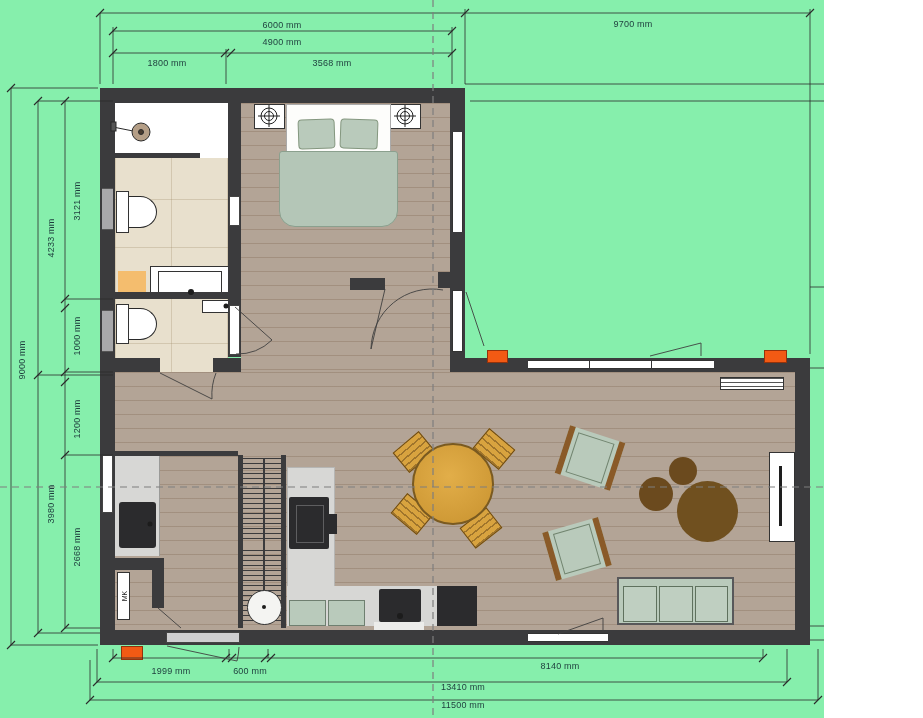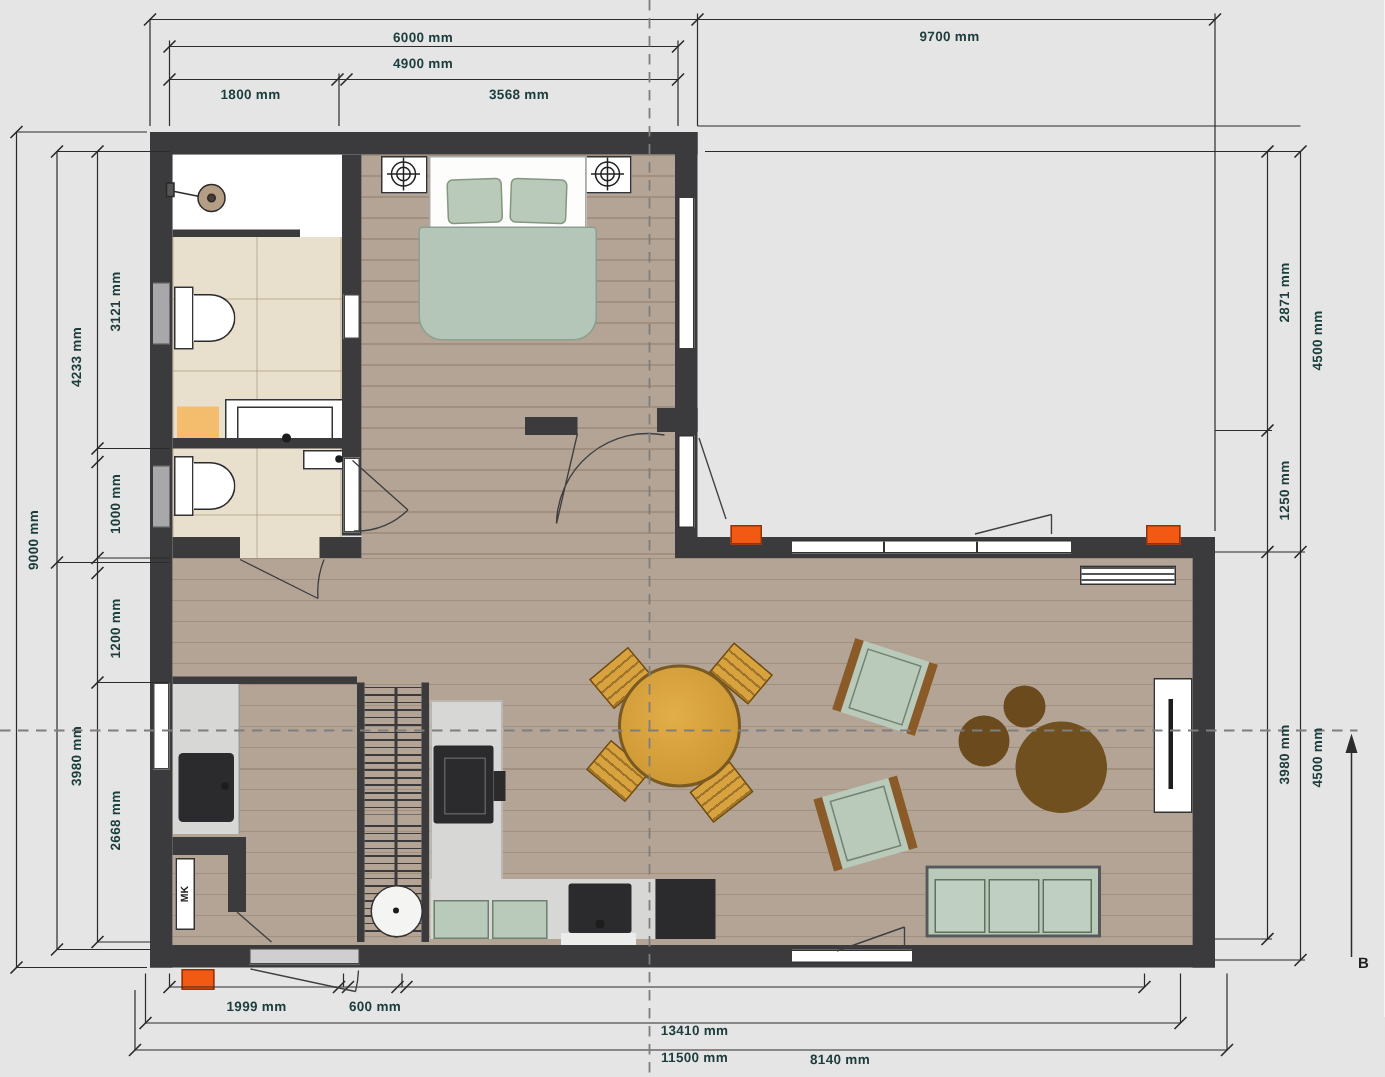--- a/index.html
+++ b/index.html
@@ -1,17 +1,17 @@
 <!DOCTYPE html>
 <html style="--wall: #3b3b3d; --wood: #b3a496; --tile: #e8e0cd; --sage: #b9cabb; --woodfurn: #d8a33f; --rug: #6b4a1e; --orange: #f25a14; --counter: #d7d7d5; --dark: #2b2b2d; --dimtext: #1d3c3c; --mat: #f4bd6e;"><head>
 <meta charset="utf-8">
 <style>
   html,body{margin:0;padding:0;background:#fff;}
-  #plan{position:relative;width:923px;height:718px;background:#e5e5e5;overflow:hidden;
-        font-family:"Liberation Sans",sans-serif;font-weight:bold;}
+  #plan{position:relative;width:824px;height:718px;background:#86efac;overflow:hidden;
+        font-family:"Liberation Sans",sans-serif;}
   .abs{position:absolute;}
   
   .wood{background:var(--wood,#b3a496);
         background-image:repeating-linear-gradient(180deg,rgba(122,96,74,.30) 0 1px,transparent 1px 14px);}
   .tile{background:var(--tile,#e8e0cd);
         background-image:repeating-linear-gradient(90deg,rgba(160,140,105,.30) 0 1px,transparent 1px 56px),
                          repeating-linear-gradient(180deg,rgba(160,140,105,.30) 0 1px,transparent 1px 48px);}
   .wall{background:var(--wall,#3b3b3d);}
   .white{background:#fff;}
   
@@ -223,34 +223,34 @@
       <circle cx="226" cy="306" r="2.5"></circle>
       <circle cx="150" cy="524" r="2.5"></circle>
       <circle cx="400" cy="616" r="3"></circle>
       <circle cx="264" cy="607" r="2"></circle>
     </g>
   </svg>
 
   <div class="dlabel" style="left:282px;top:25px;">6000 mm</div>
   <div class="dlabel" style="left:282px;top:42px;">4900 mm</div>
   <div class="dlabel" style="left:167px;top:63px;">1800 mm</div>
-  <div class="dlabel" style="left:346px;top:63px;">3568 mm</div>
+  <div class="dlabel" style="left:332px;top:63px;">3568 mm</div>
   <div class="dlabel" style="left:633px;top:24px;">9700 mm</div>
   <div class="dlabel v" style="left:22px;top:360px;">9000 mm</div>
   <div class="dlabel v" style="left:51px;top:238px;">4233 mm</div>
   <div class="dlabel v" style="left:77px;top:201px;">3121 mm</div>
   <div class="dlabel v" style="left:77px;top:336px;">1000 mm</div>
   <div class="dlabel v" style="left:77px;top:419px;">1200 mm</div>
   <div class="dlabel v" style="left:51px;top:504px;">3980 mm</div>
   <div class="dlabel v" style="left:77px;top:547px;">2668 mm</div>
   <div class="dlabel v" style="left:856px;top:195px;">2871 mm</div>
   <div class="dlabel v" style="left:878px;top:227px;">4500 mm</div>
   <div class="dlabel v" style="left:856px;top:327px;">1250 mm</div>
   <div class="dlabel v" style="left:856px;top:503px;">3980 mm</div>
   <div class="dlabel v" style="left:878px;top:505px;">4500 mm</div>
   <div class="dlabel" style="left:171px;top:671px;">1999 mm</div>
   <div class="dlabel" style="left:250px;top:671px;">600 mm</div>
-  <div class="dlabel" style="left:560px;top:666px;margin-top:40px;">8140 mm</div>
+  <div class="dlabel" style="left:560px;top:666px;">8140 mm</div>
   <div class="dlabel" style="left:463px;top:687px;">13410 mm</div>
   <div class="dlabel" style="left:463px;top:705px;text-align:right;">11500 mm</div>
 
   <div class="dlabel" style="left:909px;top:643px;color:#222;font-size:10px;">B</div>
 </div>
 
 </body></html>

